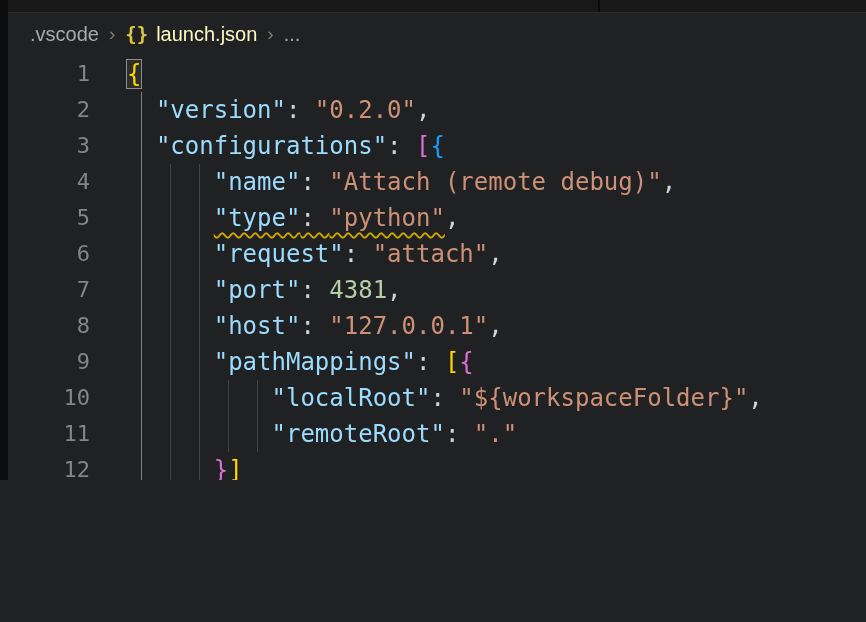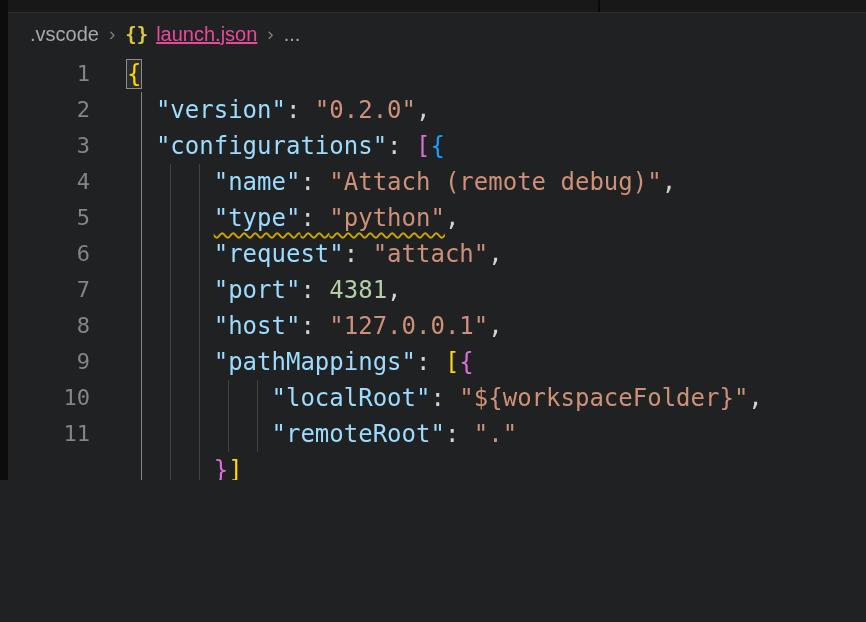--- a/index.html
+++ b/index.html
@@ -12,21 +12,21 @@
   #left-strip { position:absolute; left:0; top:0; width:8px; height:622px; background:var(--leftStrip,#0c0c0c); }
   
   #top-strip { position:absolute; left:8px; top:0; right:0; height:12px; background:var(--stripBg,#181818); border-bottom:1px solid #2a2a2a; }
   #tab-divider { position:absolute; left:590px; top:0; width:2px; height:12px; background:#0a0a0a; }
   
   #breadcrumb { position:absolute; left:8px; top:13px; right:0; height:42px;
     display:flex; align-items:center; padding-left:22px;
     font-family:"Liberation Sans", sans-serif; font-size:20px; color:var(--crumbFg,#a9a9a9); }
   #breadcrumb .sep { margin:0 10px; color:#7f7f7f; font-size:19px; }
   #breadcrumb .json-icon { color:var(--jsonIcon,#dcca40); font-family:"DejaVu Sans Mono",monospace; font-weight:bold; font-size:19px; margin-right:8px; }
-  #breadcrumb .file { color:#ec4899;text-decoration:underline; }
+  #breadcrumb .file { color:#fef9c3; }
   
   #code-area { position:absolute; left:8px; top:56px; right:0; }
   .row { position:relative; height:36px; line-height:36px; font-size:24px; white-space:pre; }
   .ln { position:absolute; left:0; top:0; width:82px; text-align:right; color:var(--lineNum,#858585); font-size:22px; }
   .row.active .ln { color:var(--lineNumActive,#c8c8c8);text-align:center; }
   .code { position:absolute; left:119px; top:0; }
   .guide { position:absolute; top:0; width:1px; height:36px; background:var(--guideDim,#434343); }
   .guide.bright { background:var(--guideBright,#828282); }
   .hl { position:absolute; left:96px; right:0; top:0; height:36px;
         border-top:1px solid var(--lineHL,#2d2d2d); border-bottom:1px solid var(--lineHL,#2d2d2d); box-sizing:border-box; }
@@ -66,17 +66,17 @@
       <div class="row"><div class="ln">2</div><div class="guide bright" style="left: 133.46px;"></div><div class="code"><span class="tk-ws">  </span><span class="tk-key">"version"</span><span class="tk-punct">: </span><span class="tk-str">"0.2.0"</span><span class="tk-punct">,</span></div></div>
       <div class="row"><div class="ln">3</div><div class="guide bright" style="left: 133.46px;"></div><div class="code"><span class="tk-ws">  </span><span class="tk-key">"configurations"</span><span class="tk-punct">: </span><span class="tk-pink">[</span><span class="tk-blue">{</span></div></div>
       <div class="row"><div class="ln">4</div><div class="guide bright" style="left: 133.46px;"></div><div class="guide" style="left: 162.38px;"></div><div class="guide" style="left: 191.3px;"></div><div class="code"><span class="tk-ws">      </span><span class="tk-key">"name"</span><span class="tk-punct">: </span><span class="tk-str">"Attach (remote debug)"</span><span class="tk-punct">,</span></div></div>
       <div class="row"><div class="ln">5</div><div class="guide bright" style="left: 133.46px;"></div><div class="guide" style="left: 162.38px;"></div><div class="guide" style="left: 191.3px;"></div><div class="code"><span class="tk-ws">      </span><span class="tk-key warn">"type"</span><span class="tk-punct warn">: </span><span class="tk-str warn">"python"</span><span class="tk-punct">,</span></div></div>
       <div class="row"><div class="ln">6</div><div class="guide bright" style="left: 133.46px;"></div><div class="guide" style="left: 162.38px;"></div><div class="guide" style="left: 191.3px;"></div><div class="code"><span class="tk-ws">      </span><span class="tk-key">"request"</span><span class="tk-punct">: </span><span class="tk-str">"attach"</span><span class="tk-punct">,</span></div></div>
       <div class="row"><div class="ln">7</div><div class="guide bright" style="left: 133.46px;"></div><div class="guide" style="left: 162.38px;"></div><div class="guide" style="left: 191.3px;"></div><div class="code"><span class="tk-ws">      </span><span class="tk-key">"port"</span><span class="tk-punct">: </span><span class="tk-num">4381</span><span class="tk-punct">,</span></div></div>
       <div class="row"><div class="ln">8</div><div class="guide bright" style="left: 133.46px;"></div><div class="guide" style="left: 162.38px;"></div><div class="guide" style="left: 191.3px;"></div><div class="code"><span class="tk-ws">      </span><span class="tk-key">"host"</span><span class="tk-punct">: </span><span class="tk-str">"127.0.0.1"</span><span class="tk-punct">,</span></div></div>
       <div class="row"><div class="ln">9</div><div class="guide bright" style="left: 133.46px;"></div><div class="guide" style="left: 162.38px;"></div><div class="guide" style="left: 191.3px;"></div><div class="code"><span class="tk-ws">      </span><span class="tk-key">"pathMappings"</span><span class="tk-punct">: </span><span class="tk-gold">[</span><span class="tk-pink">{</span></div></div>
       <div class="row"><div class="ln">10</div><div class="guide bright" style="left: 133.46px;"></div><div class="guide" style="left: 162.38px;"></div><div class="guide" style="left: 191.3px;"></div><div class="guide" style="left: 220.22px;"></div><div class="guide" style="left: 249.14px;"></div><div class="code"><span class="tk-ws">          </span><span class="tk-key">"localRoot"</span><span class="tk-punct">: </span><span class="tk-str">"${workspaceFolder}"</span><span class="tk-punct">,</span></div></div>
       <div class="row"><div class="ln">11</div><div class="guide bright" style="left: 133.46px;"></div><div class="guide" style="left: 162.38px;"></div><div class="guide" style="left: 191.3px;"></div><div class="guide" style="left: 220.22px;"></div><div class="guide" style="left: 249.14px;"></div><div class="code"><span class="tk-ws">          </span><span class="tk-key">"remoteRoot"</span><span class="tk-punct">: </span><span class="tk-str">"."</span></div></div>
-      <div class="row"><div class="guide bright" style="left: 133.46px;"></div><div class="guide" style="left: 162.38px;"></div><div class="guide" style="left: 191.3px;"></div><div class="code"><span class="tk-ws">      </span><span class="tk-pink">}</span><span class="tk-gold">]</span></div></div>
+      <div class="row"><div class="ln">12</div><div class="guide bright" style="left: 133.46px;"></div><div class="guide" style="left: 162.38px;"></div><div class="guide" style="left: 191.3px;"></div><div class="code"><span class="tk-ws">      </span><span class="tk-pink">}</span><span class="tk-gold">]</span></div></div>
       <div class="row"><div class="guide bright" style="left: 133.46px;"></div><div class="code"><span class="tk-ws">  </span><span class="tk-blue">}</span><span class="tk-pink">]</span></div></div>
       <div class="row active"><div class="hl"></div><div class="ln">14</div><div class="code"><span class="tk-gold box">}</span></div><div class="cursor" style="left: 133.46px;"></div></div>
     </div>
 </div>
 
 </body></html>

